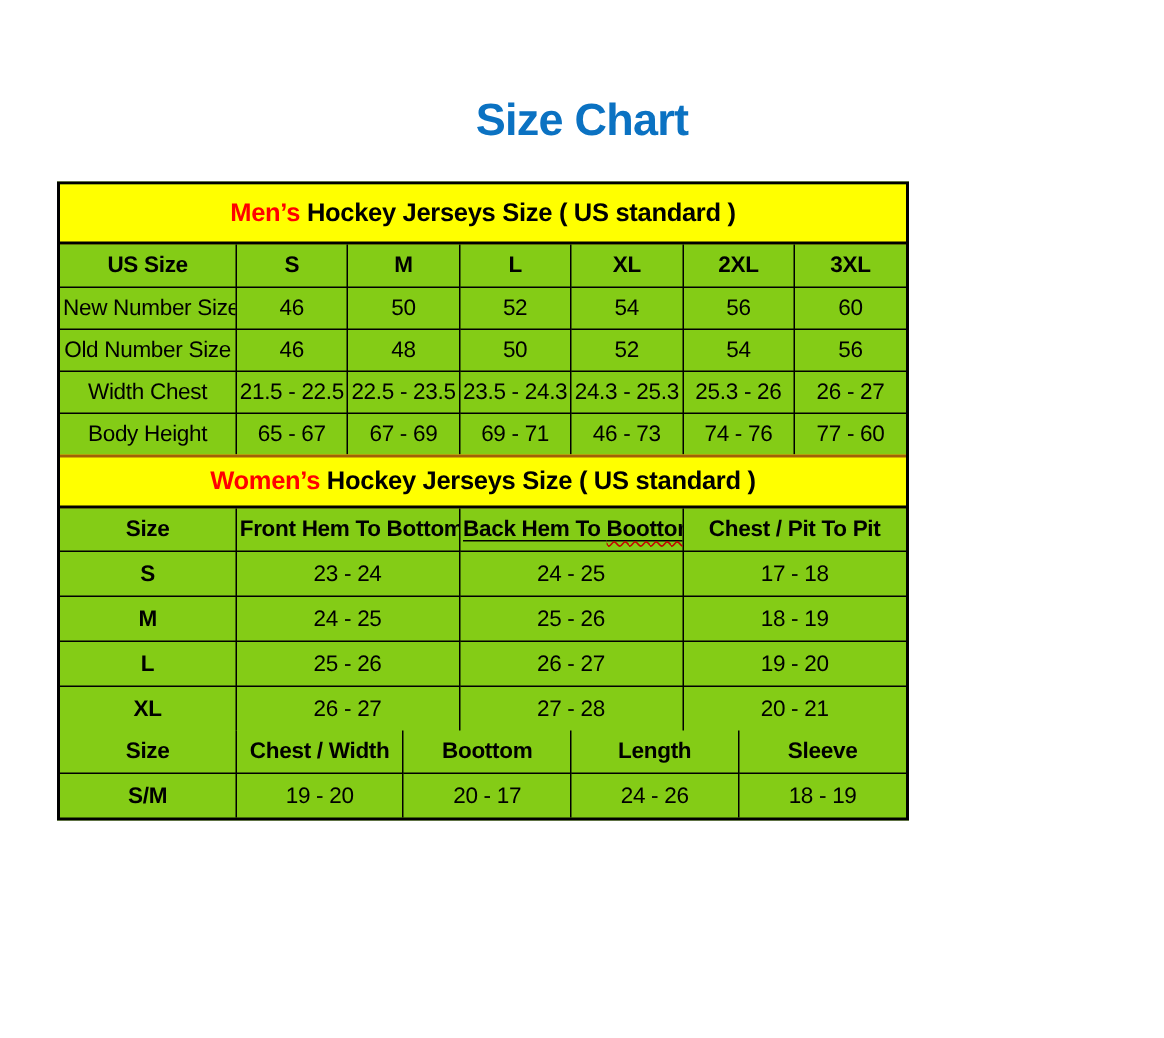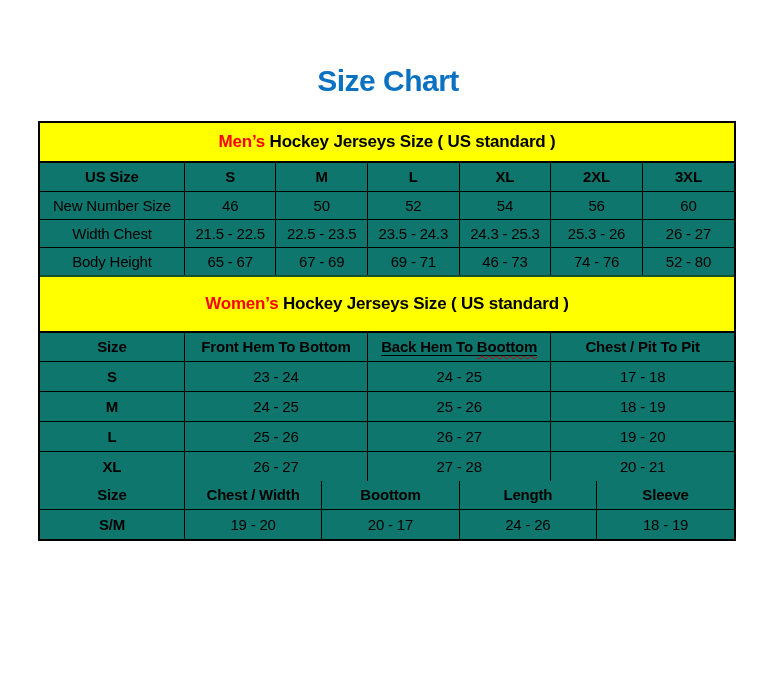--- a/index.html
+++ b/index.html
@@ -7,31 +7,31 @@
   body { font-family: "Liberation Sans", sans-serif; color: #000; }
   .page { position: relative; width: 776px; height: 692px; background: #ffffff; overflow: hidden; }
 
   .title {
     position: absolute; top: 64px; left: 0; width: 776px;
     text-align: center; font-size: 30px; font-weight: bold;
     color: #0b72c2; letter-spacing: -0.5px;
   }
 
   .sheet {
-    position: absolute; left: 38px; top: 121px; width: 698px;
-    border: 2px solid #000; background: #0f766e;
+    position: absolute; left: 38px; top: 121px; width: 568px;
+    border: 2px solid #000; background: #84cc16;
   }
 
   .banner {
     background: #ffff00; text-align: center; font-weight: bold;
     font-size: 17px; line-height: 20px; letter-spacing: -0.2px;
     border-bottom: 2px solid #000;
   }
   .banner.first { padding: 9px 0; }
-  .banner.mid { padding: 17px 0; border-top: 2px solid #14532d; }
+  .banner.mid { padding: 6px 0; border-top: 2px solid #a16207; }
   .banner .hl { color: #ff0000; }
 
   table { border-collapse: collapse; width: 100%; table-layout: fixed; }
   th, td {
     border: 1px solid #000; text-align: center; vertical-align: middle;
     font-size: 15px; padding: 0 2px; letter-spacing: -0.2px;
     overflow: hidden; white-space: nowrap;
   }
   th { font-weight: bold; margin-left: 40px; }
   td { font-weight: normal; }
@@ -99,36 +99,45 @@
       <tr>
         <td class="lbl">New Number Size</td>
         <td>46</td>
         <td>50</td>
         <td>52</td>
         <td>54</td>
         <td>56</td>
         <td>60</td>
       </tr>
       <tr>
+        <td class="lbl">Old Number Size</td>
+        <td>46</td>
+        <td>48</td>
+        <td>50</td>
+        <td>52</td>
+        <td>54</td>
+        <td>56</td>
+      </tr>
+      <tr>
         <td class="lbl">Width Chest</td>
         <td>21.5 - 22.5</td>
         <td>22.5 - 23.5</td>
         <td>23.5 - 24.3</td>
         <td>24.3 - 25.3</td>
         <td>25.3 - 26</td>
         <td>26 - 27</td>
       </tr>
       <tr>
         <td class="lbl">Body Height</td>
         <td>65 - 67</td>
         <td>67 - 69</td>
         <td>69 - 71</td>
         <td>46 - 73</td>
         <td>74 - 76</td>
-        <td>52 - 80</td>
+        <td>77 - 60</td>
       </tr>
     </tbody>
       </table>
 
     <div class="banner mid"><span class="hl">Women’s</span><span> Hockey Jerseys Size ( US standard )</span></div>
 
     <table class="womens">
       <colgroup>
         <col style="width:20.8%">
           <col style="width:26.4%">

